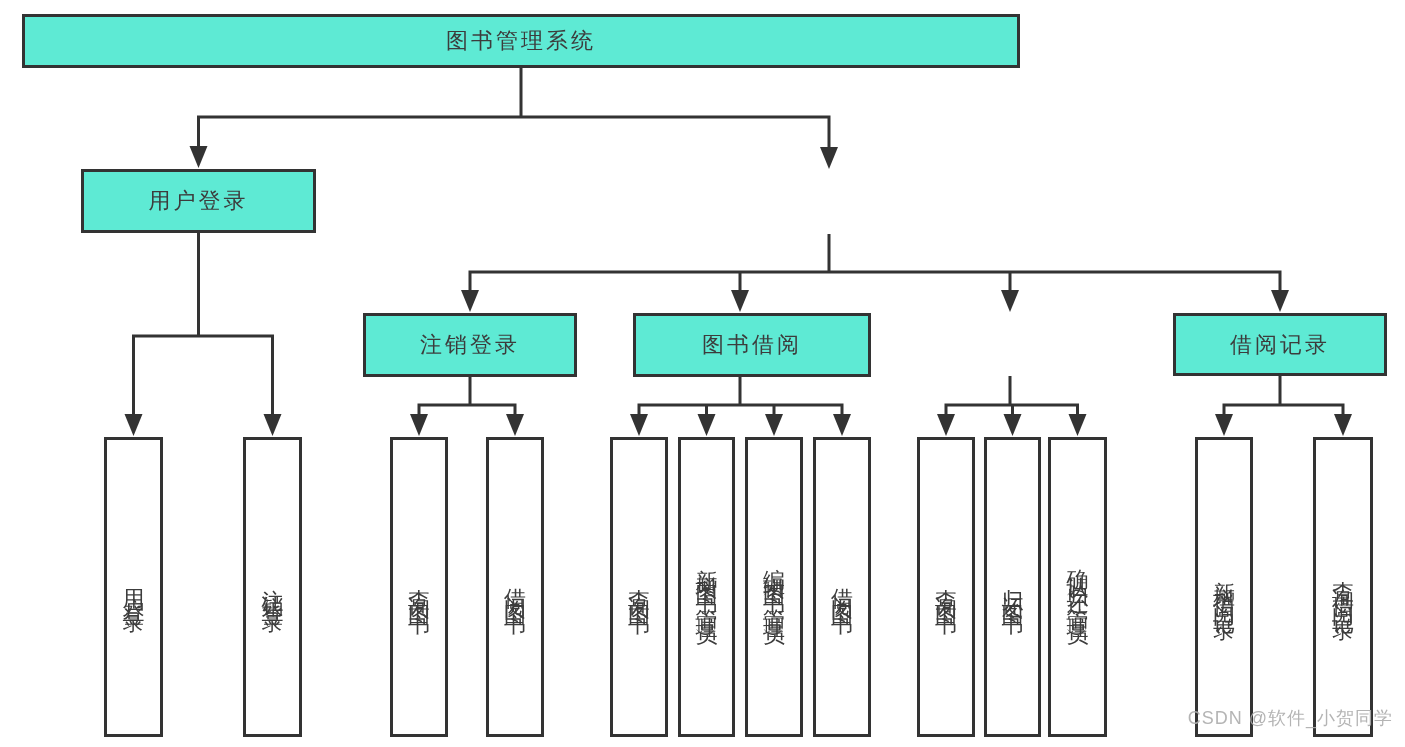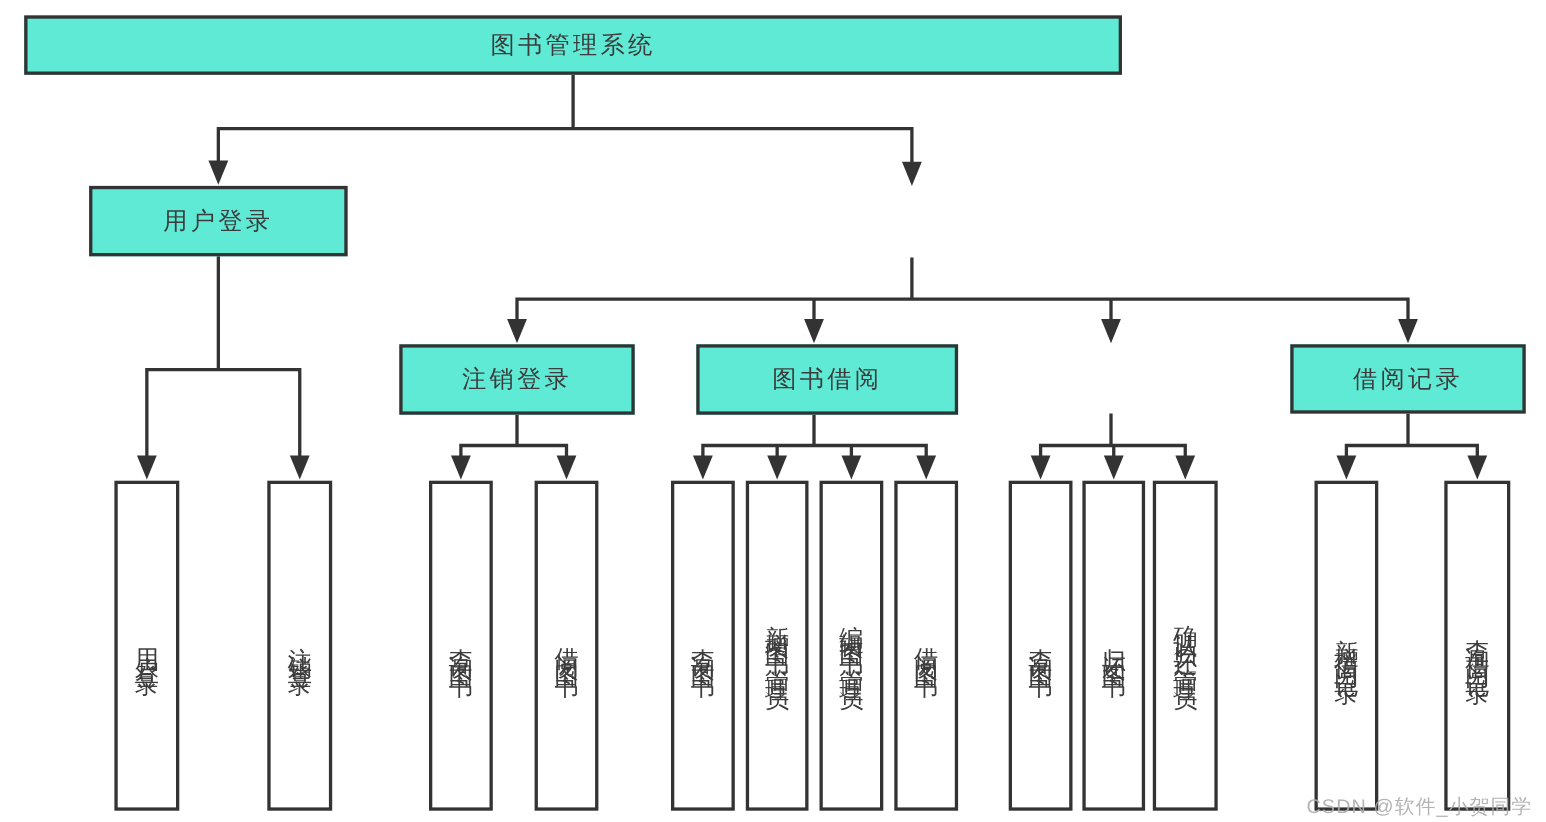--- a/index.html
+++ b/index.html
@@ -30,21 +30,21 @@
     display:flex;align-items:center;justify-content:center;
   }
   .leaf .vlbl{
     writing-mode:vertical-rl;
     text-orientation:mixed;
     font-size:22px;letter-spacing:8px;line-height:1;
     color:#3c3c3c;white-space:nowrap;
   }
   #watermark{
     position:absolute;
-    right:12px;bottom:2px;
+    right:12px;bottom:17px;
     font-size:18px;
     color:rgba(172,172,172,0.9);
     letter-spacing:1px;
     z-index:5;
     white-space:nowrap;
   }
 </style>
 </head>
 <body>
 

